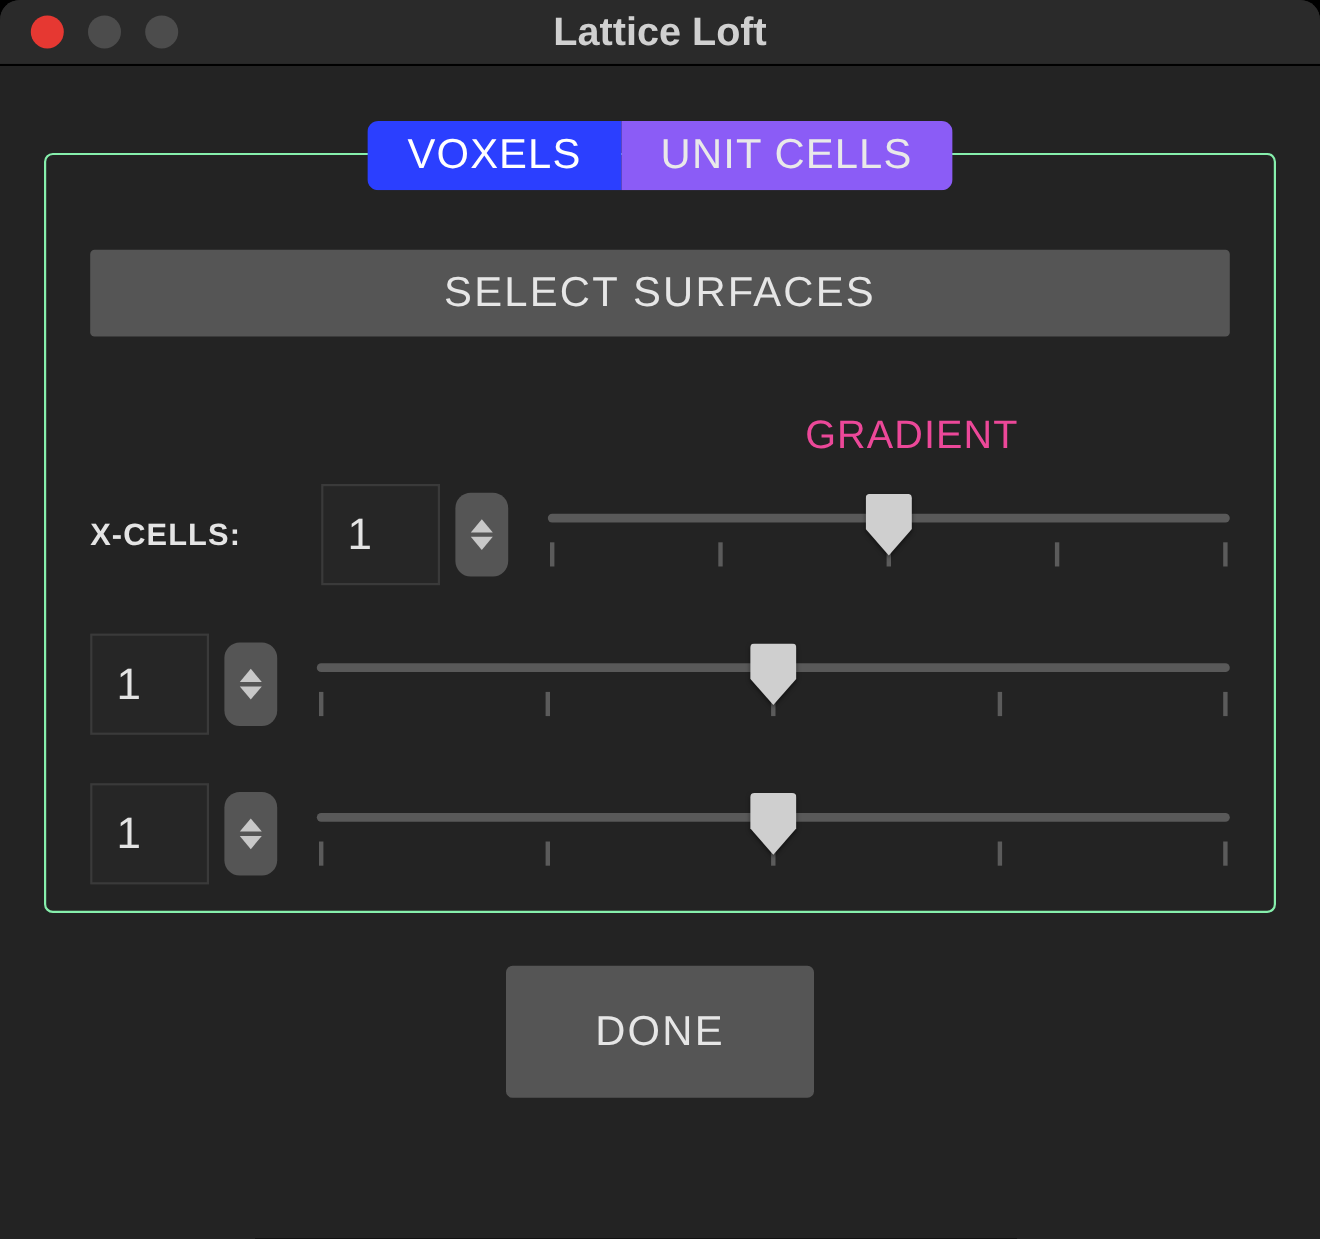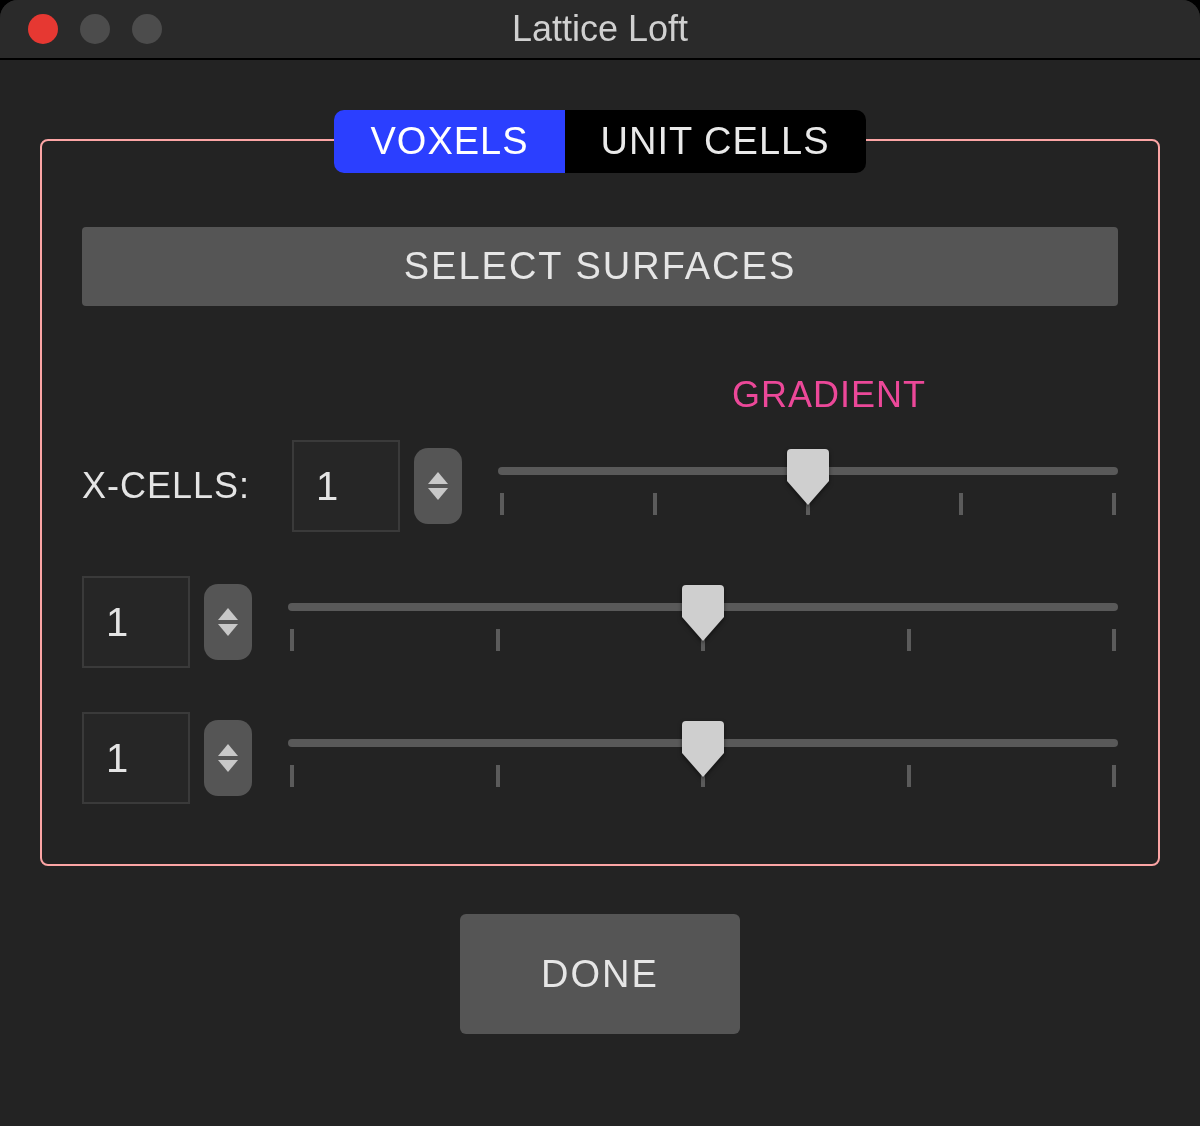--- a/index.html
+++ b/index.html
@@ -34,21 +34,21 @@
     .light {
       width: 30px; height: 30px; border-radius: 50%;
     }
     .light.red { background: #e63832; }
     .light.grey { background: #4c4c4c; }
     .title {
       position: absolute;
       left: 50%; transform: translateX(-50%);
       color: #d0d0d0;
       font-size: 36px;
-      font-weight: 400;
+      font-weight: 700;
     }
     .content {
       padding: 50px 40px 0 40px;
     }
     .tabs {
       display: flex;
       justify-content: center;
       position: relative;
       z-index: 2;
       align-items: flex-end;
@@ -56,30 +56,30 @@
     .tabs-inner {
       display: flex;
       border-radius: 10px;
       overflow: hidden;
     }
     .tab {
       font-size: 38px;
       letter-spacing: 1px;
       padding: 10px 36px;
       color: #e9e9e9;
-      background: #000000;
+      background: #8b5cf6;
       cursor: pointer;
       font-weight: 400;
     }
     .tab.active { background: #2b3fff; color: #fff; }
     .panel {
       margin-top: -34px;
-      border: 2px solid #fca5a5;
+      border: 2px solid #86efac;
       border-radius: 8px;
-      padding: 86px 40px 60px 40px;
+      padding: 86px 40px 24px 40px;
     }
     .select-surfaces {
       width: 100%;
       background: #555555;
       color: #e6e6e6;
       font-size: 38px;
       text-align: center;
       padding: 18px 0;
       letter-spacing: 2px;
       border-radius: 4px;
@@ -105,23 +105,24 @@
       letter-spacing: 1px;
     }
     .row {
       display: flex;
       align-items: center;
       margin-bottom: 44px;
       height: 92px;
     }
     .row-label {
       color: #e4e4e4;
-      font-size: 36px;
+      font-size: 28px;
       width: 210px;
       letter-spacing: 1px;
+      font-weight: bold;
     }
     .num-box {
       width: 108px;
       height: 92px;
       border: 2px solid #3a3a3a;
       background: #262626;
       color: #e4e4e4;
       font-size: 40px;
       display: flex;
       align-items: center;

